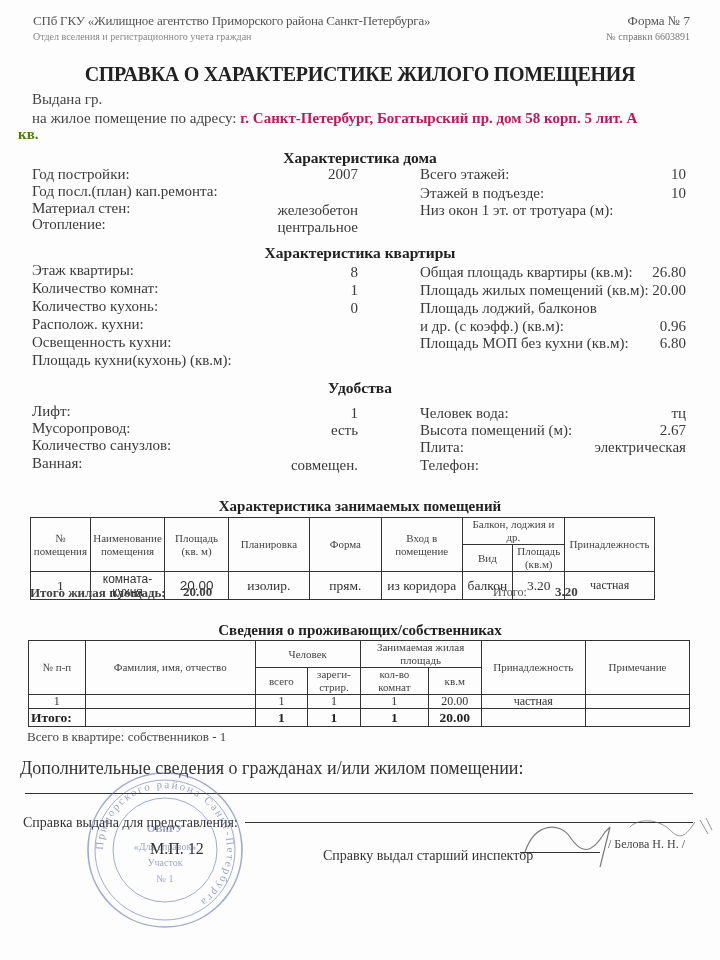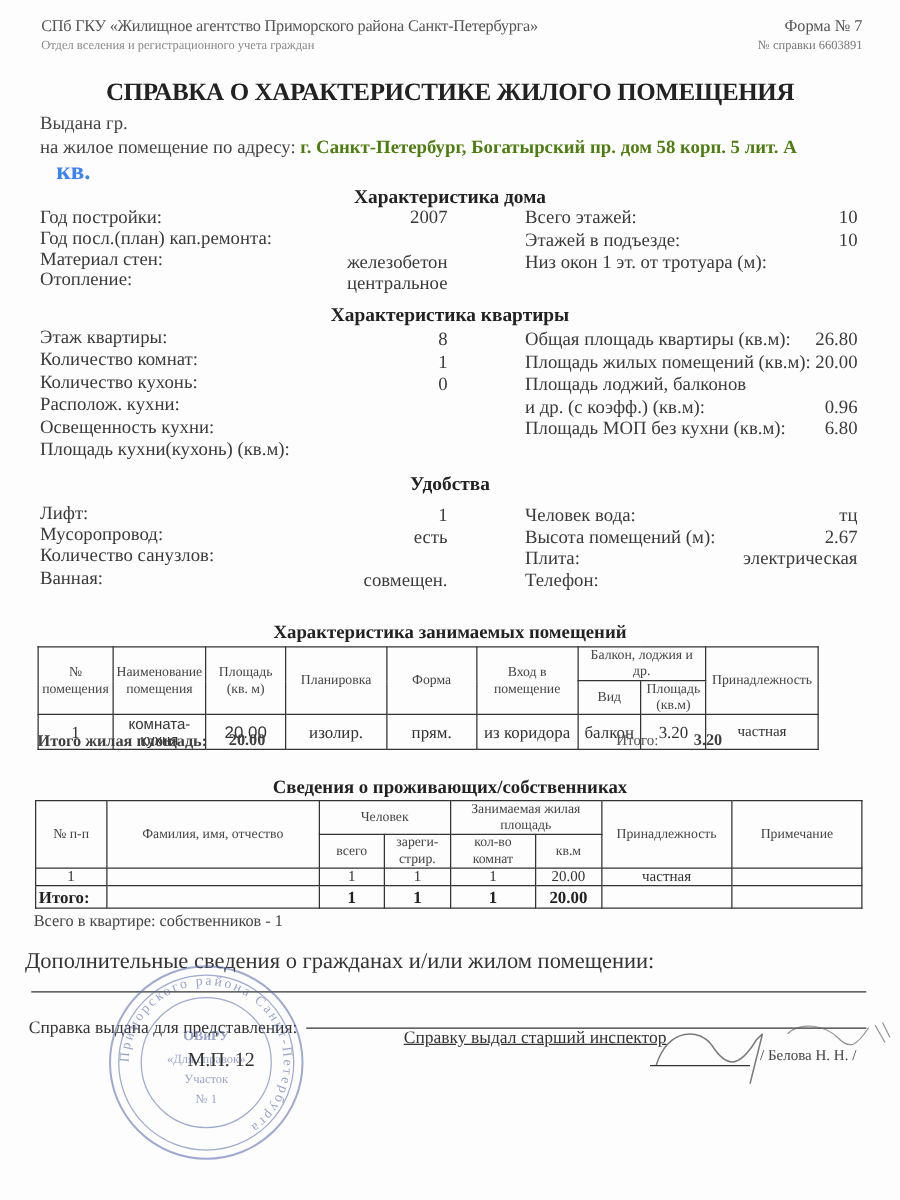--- a/index.html
+++ b/index.html
@@ -8,39 +8,39 @@
     font-family: "Liberation Serif", "DejaVu Serif", serif; color: #2a2a2a;
   }
   .abs { position: absolute; white-space: nowrap; }
   .hdr-org { left: 33px; top: 13px; font-size: 13px; color: #555; letter-spacing: -0.2px; }
   .hdr-dept { left: 33px; top: 31px; font-size: 10px; color: #888; }
   .hdr-form { right: 30px; top: 13px; font-size: 13px; color: #555; }
   .hdr-num { right: 30px; top: 31px; font-size: 10px; color: #777; }
   .title { left: 0; width: 720px; text-align: center; top: 63px; font-size: 20px; font-weight: bold; color: #222; letter-spacing: -0.3px; }
   .issued { left: 32px; top: 91px; font-size: 15px; color: #444; }
   .addr { left: 32px; top: 110px; font-size: 15px; color: #444; }
-  .addr b { color: #4d7c0f; }
-  .kv { left: 45px; top: 126px; font-size: 20px; font-weight: bold; color: #3b82f6; }
+  .addr b { color: #be185d; }
+  .kv { left: 18px; top: 126px; font-size: 15px; font-weight: bold; color: #4d7c0f; }
   .sec { left: 0; width: 720px; text-align: center; font-size: 15.5px; font-weight: bold; color: #222; }
   .row { font-size: 15px; color: #3a3a3a; }
   .lbl { left: 32px; }
   .val1 { right: 362px; text-align: right; }
   .lbl2 { left: 372px; margin-left: 48px; }
   .val2 { right: 34px; text-align: right; }
 
   table.grid { position: absolute; border-collapse: collapse; font-size: 11px; color: #444; }
   table.grid td, table.grid th { border: 1px solid #333; text-align: center; font-weight: normal; padding: 0 2px; line-height: 13px; }
   table.grid .big { font-size: 13.5px; color: #333; }
   table.grid .bold { font-weight: bold; font-size: 13.5px; color: #222; }
   .total { font-size: 13px; font-weight: bold; color: #404040; }
   .footer-note { left: 27px; top: 729px; font-size: 13px; color: #444; }
   .extra { left: 20px; top: 758px; font-size: 18px; color: #333; }
   .hr { position: absolute; height: 1px; background: #333; }
   .purpose { left: 23px; top: 815px; font-size: 14px; color: #333; }
-  .issuer { left: 323px; top: 823px; font-size: 14px; color: #333; text-decoration: underline; }
+  .issuer { left: 323px; top: 848px; font-size: 14px; color: #333; }
   .iname { left: 608px; top: 837px; font-size: 12px; color: #444; }
   .stamp { position: absolute; left: 85px; top: 770px; width: 160px; height: 160px; opacity: 0.55; }
   .sig { position: absolute; left: 520px; top: 812px; width: 200px; height: 60px; opacity: 0.7; }
 </style>
 </head>
 <body>
 
 <div class="abs hdr-org">СПб ГКУ «Жилищное агентство Приморского района Санкт-Петербурга»</div>
 <div class="abs hdr-dept">Отдел вселения и регистрационного учета граждан</div>
 <div class="abs hdr-form">Форма № 7</div>

